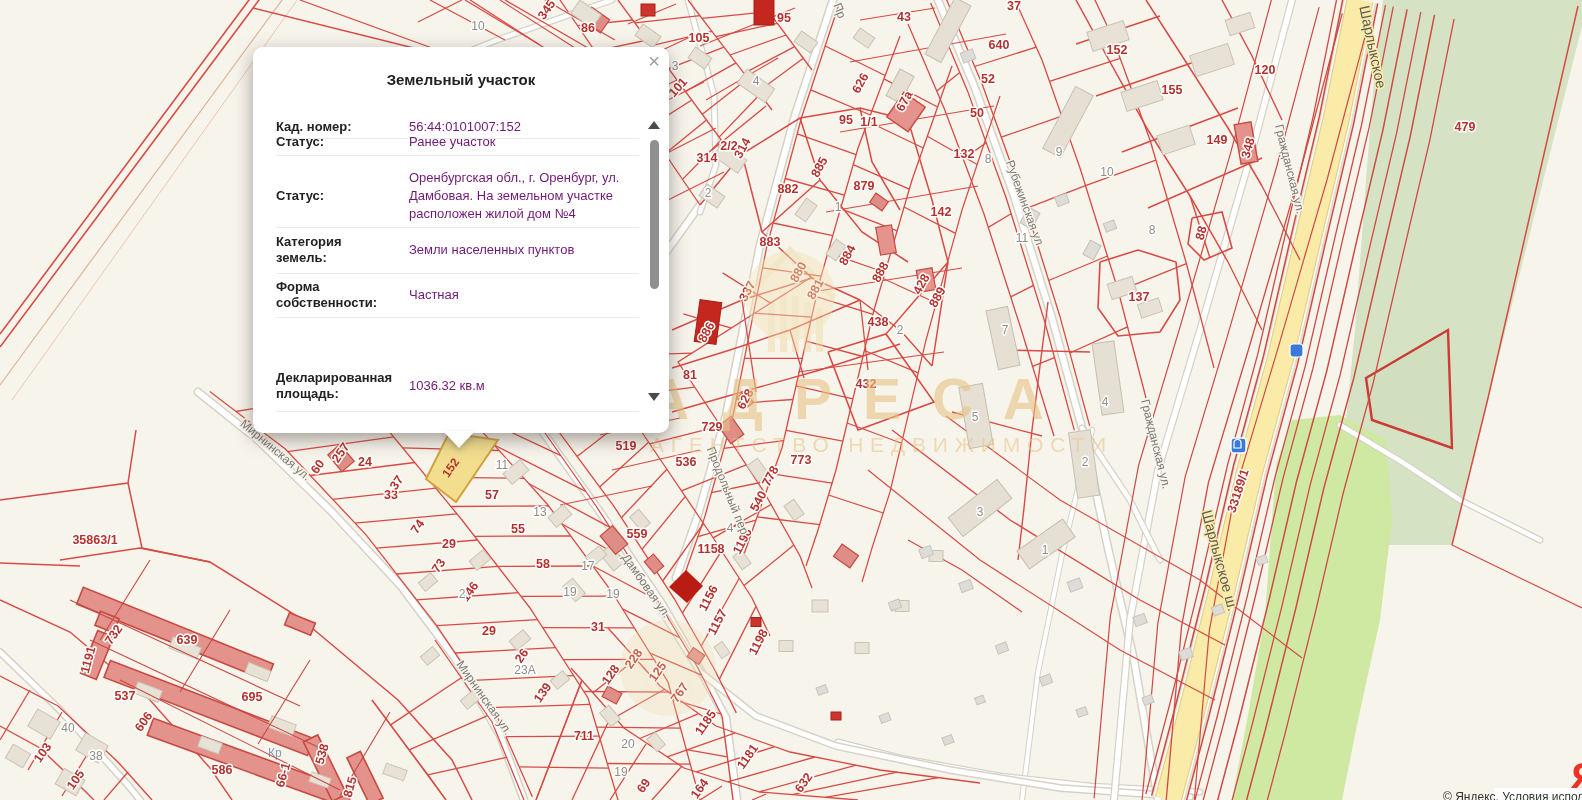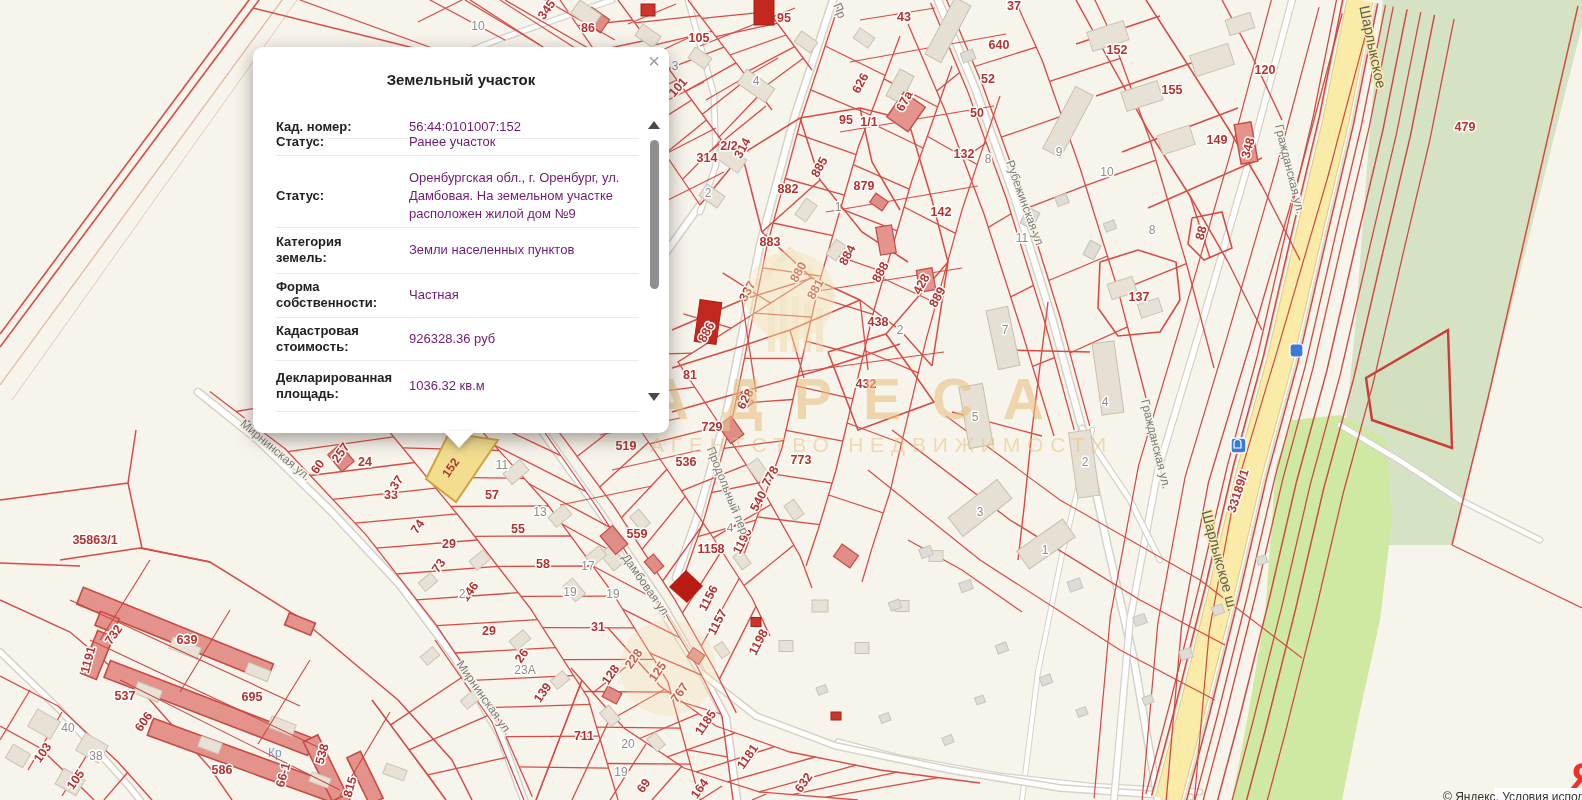--- a/index.html
+++ b/index.html
@@ -674,34 +674,30 @@
   <div class="row" style="top:69px;height:22px">
         <div class="lab">Кад. номер:</div>
         <div class="val">56:44:0101007:152</div>
       </div>
   <div class="row" style="top:82px;height:26px">
         <div class="lab">Статус:</div>
         <div class="val">Ранее участок</div>
       </div>
   <div class="row" style="top:117px;height:63px">
         <div class="lab">Статус:</div>
-        <div class="val">Оренбургская обл., г. Оренбург, ул. Дамбовая. На земельном участке расположен жилой дом №9</div>
+        <div class="val">Оренбургская обл., г. Оренбург, ул. Дамбовая. На земельном участке расположен жилой дом №4</div>
       </div>
   <div class="row" style="top:180px;height:46px">
         <div class="lab">Категория земель:</div>
         <div class="val">Земли населенных пунктов</div>
       </div>
   <div class="row" style="top:226px;height:44px">
         <div class="lab">Форма собственности:</div>
         <div class="val">Частная</div>
       </div>
-  <div class="row" style="top:270px;height:43px">
-        <div class="lab">Кадастровая стоимость:</div>
-        <div class="val">926328.36 руб</div>
-      </div>
   <div class="row" style="top:313px;height:51px">
         <div class="lab">Декларированная площадь:</div>
         <div class="val">1036.32 кв.м</div>
       </div>
 
   <div id="sb-up"></div>
   <div id="sb-thumb"></div>
   <div id="sb-down"></div>
 </div>
 

